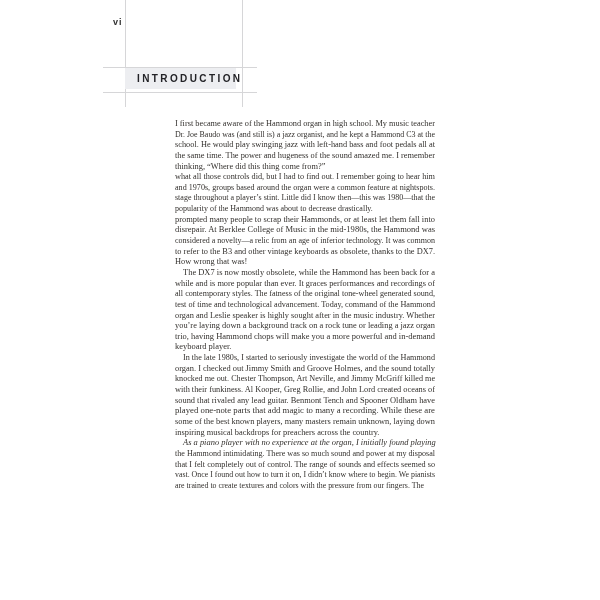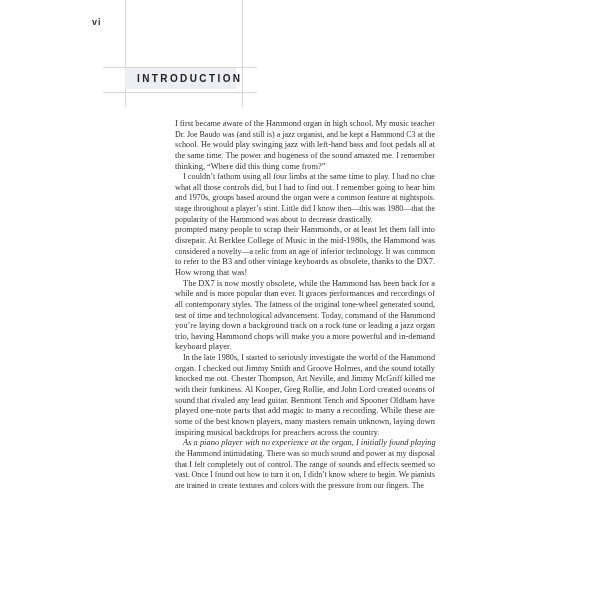--- a/index.html
+++ b/index.html
@@ -10,21 +10,21 @@
   }
   .page {
     position: relative;
     width: 600px;
     height: 600px;
     background: #ffffff;
     overflow: hidden;
   }
   .folio {
     position: absolute;
-    left: 92px;
+    left: 113px;
     top: 17px;
     font-family: "Liberation Sans", sans-serif;
     font-size: 9px;
     font-weight: bold;
     letter-spacing: 1px;
     color: #303030;
   }
   .vrule {
     position: absolute;
     top: 0;
@@ -97,38 +97,38 @@
   </div>
   <div class="textblock" id="textblock">
       <div class="para">
         <div class="tline"><span style="transform: scaleX(0.924444);">I first became aware of the Hammond organ in high school. My music teacher</span></div>
         <div class="tline"><span style="transform: scaleX(0.88426);">Dr. Joe Baudo was (and still is) a jazz organist, and he kept a Hammond C3 at the</span></div>
         <div class="tline"><span style="transform: scaleX(0.925473);">school. He would play swinging jazz with left-hand bass and foot pedals all at</span></div>
         <div class="tline"><span style="transform: scaleX(0.930233);">the same time. The power and hugeness of the sound amazed me. I remember</span></div>
         <div class="tline"><span style="transform: scaleX(0.930233);">thinking, “Where did this thing come from?”</span></div>
       </div>
       <div class="para">
-        <div class="tline" style="padding-left: 8px;"><span style="transform: scaleX(0.919918);">I couldn’t fathom using all four limbs at the same time to play. I had no clue</span></div>
         <div class="tline"><span style="transform: scaleX(0.917259);">what all those controls did, but I had to find out. I remember going to hear him</span></div>
         <div class="tline"><span style="transform: scaleX(0.900384);">and 1970s, groups based around the organ were a common feature at nightspots.</span></div>
         <div class="tline"><span style="transform: scaleX(0.888746);">stage throughout a player’s stint. Little did I know then—this was 1980—that the</span></div>
         <div class="tline"><span style="transform: scaleX(0.888746);">popularity of the Hammond was about to decrease drastically.</span></div>
       </div>
       <div class="para">
         <div class="tline"><span style="transform: scaleX(0.937148);">prompted many people to scrap their Hammonds, or at least let them fall into</span></div>
         <div class="tline"><span style="transform: scaleX(0.948202);">disrepair. At Berklee College of Music in the mid-1980s, the Hammond was</span></div>
         <div class="tline"><span style="transform: scaleX(0.891699);">considered a novelty—a relic from an age of inferior technology. It was common</span></div>
         <div class="tline"><span style="transform: scaleX(0.928779);">to refer to the B3 and other vintage keyboards as obsolete, thanks to the DX7.</span></div>
         <div class="tline"><span style="transform: scaleX(0.928779);">How wrong that was!</span></div>
       </div>
       <div class="para">
         <div class="tline" style="padding-left: 8px;"><span style="transform: scaleX(0.938711);">The DX7 is now mostly obsolete, while the Hammond has been back for a</span></div>
         <div class="tline"><span style="transform: scaleX(0.9264);">while and is more popular than ever. It graces performances and recordings of</span></div>
         <div class="tline"><span style="transform: scaleX(0.901995);">all contemporary styles. The fatness of the original tone-wheel generated sound,</span></div>
         <div class="tline"><span style="transform: scaleX(0.910534);">test of time and technological advancement. Today, command of the Hammond</span></div>
+        <div class="tline"><span style="transform: scaleX(0.925988);">organ and Leslie speaker is highly sought after in the music industry. Whether</span></div>
         <div class="tline"><span style="transform: scaleX(0.931117);">you’re laying down a background track on a rock tune or leading a jazz organ</span></div>
         <div class="tline"><span style="transform: scaleX(0.940538);">trio, having Hammond chops will make you a more powerful and in-demand</span></div>
         <div class="tline"><span style="transform: scaleX(0.940538);">keyboard player.</span></div>
       </div>
       <div class="para">
         <div class="tline" style="padding-left: 8px; text-align: right;"><span style="transform: scaleX(0.905051);">In the late 1980s, I started to seriously investigate the world of the Hammond</span></div>
         <div class="tline"><span style="transform: scaleX(0.934254);">organ. I checked out Jimmy Smith and Groove Holmes, and the sound totally</span></div>
         <div class="tline"><span style="transform: scaleX(0.905529);">knocked me out. Chester Thompson, Art Neville, and Jimmy McGriff killed me</span></div>
         <div class="tline"><span style="transform: scaleX(0.924188);">with their funkiness. Al Kooper, Greg Rollie, and John Lord created oceans of</span></div>
         <div class="tline"><span style="transform: scaleX(0.93143);">sound that rivaled any lead guitar. Benmont Tench and Spooner Oldham have</span></div>

